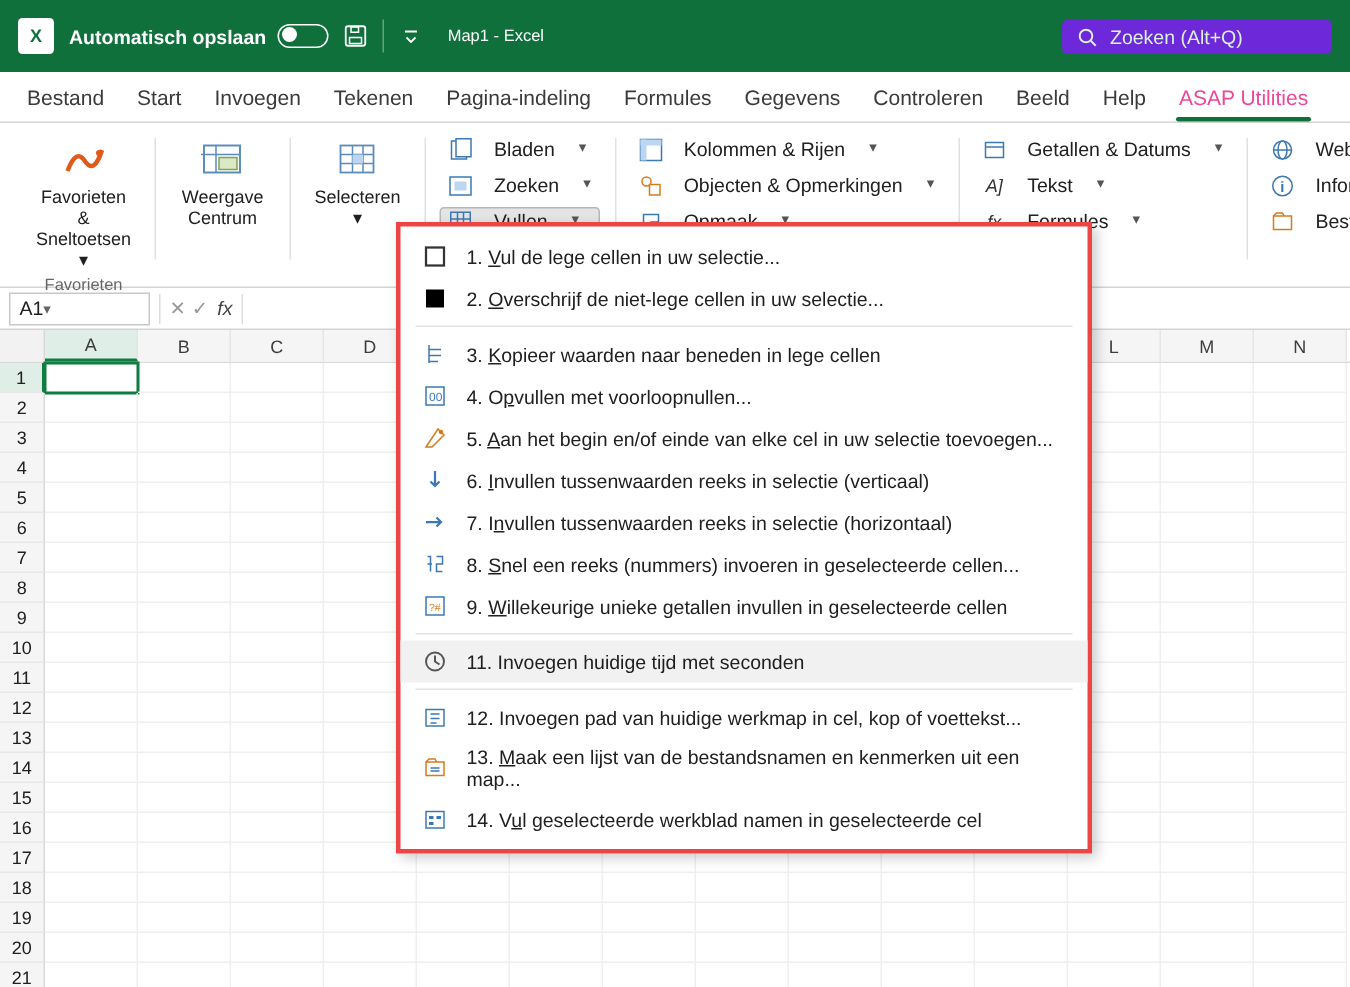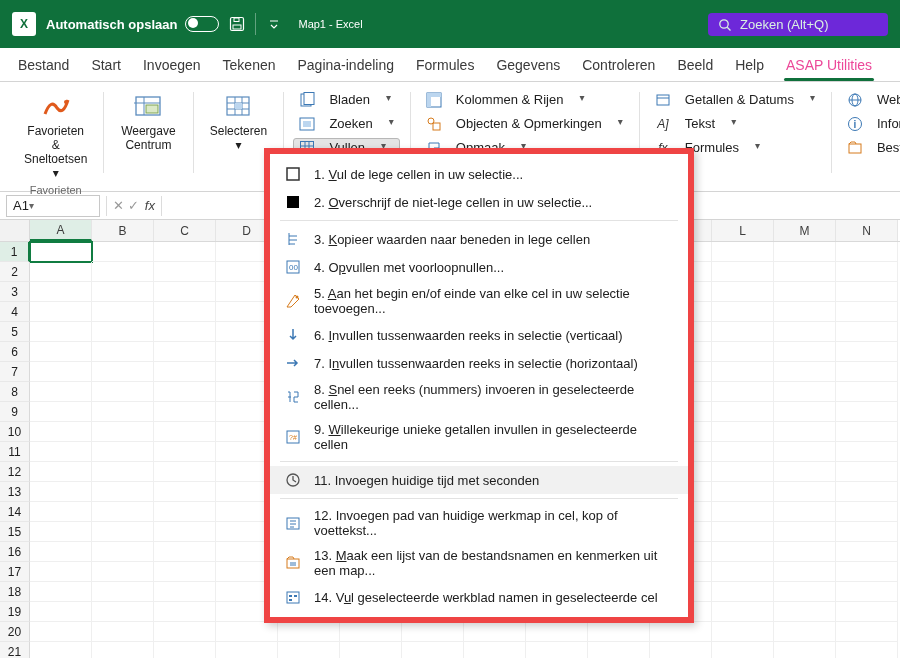--- a/index.html
+++ b/index.html
@@ -39,21 +39,21 @@
   .colheads { display: flex; height: 22px; border-bottom: 1px solid #d9d9d9; }
   .corner { width: 30px; border-right: 1px solid #d9d9d9; background: #f2f2f2; }
   .colhead { width: 62px; text-align: center; font-size: 12px; color: #3d3d3d; border-right: 1px solid #e5e5e5; background: #f5f5f5; display: flex; align-items: center; justify-content: center; }
   .colhead.sel { background: #dfeee6; border-bottom: 2px solid #107c41; }
   .rows { }
   .row { display: flex; height: 20px; }
   .rowhead { width: 30px; text-align: center; font-size: 12px; border-right: 1px solid #d9d9d9; border-bottom: 1px solid #e8e8e8; background: #f5f5f5; display: flex; align-items: center; justify-content: center; }
   .rowhead.sel { background: #dfeee6; border-right: 2px solid #107c41; }
   .cell { width: 62px; border-right: 1px solid #efefef; border-bottom: 1px solid #efefef; }
   .cell.active { outline: 2px solid #107c41; outline-offset: -1px; background: #fff; }
-  .menu { position: absolute; top: 148px; left: 264px; width: 430px; background: #fff; border: 6px solid #ef4444; box-shadow: 3px 3px 8px rgba(0,0,0,0.2); padding: 6px 0; z-index: 10; }
+  .menu { position: absolute; top: 148px; left: 264px; width: 464px; background: #fff; border: 3px solid #ef4444; box-shadow: 3px 3px 8px rgba(0,0,0,0.2); padding: 6px 0; z-index: 10; }
   .menu-item { display: flex; align-items: center; gap: 12px; padding: 5px 14px; font-size: 13px; cursor: pointer; }
   .menu-item.hov { background: #f1f1f1; }
   .menu-item .mi-ic { width: 18px; height: 18px; display: flex; align-items: center; justify-content: center; flex-shrink: 0; }
   .menu-item .mi-txt u { text-decoration: underline; }
   .menu-sep { height: 1px; background: #e2e2e2; margin: 4px 10px; }
   svg { display: block; }
 </style>
 </head>
 <body>
 

